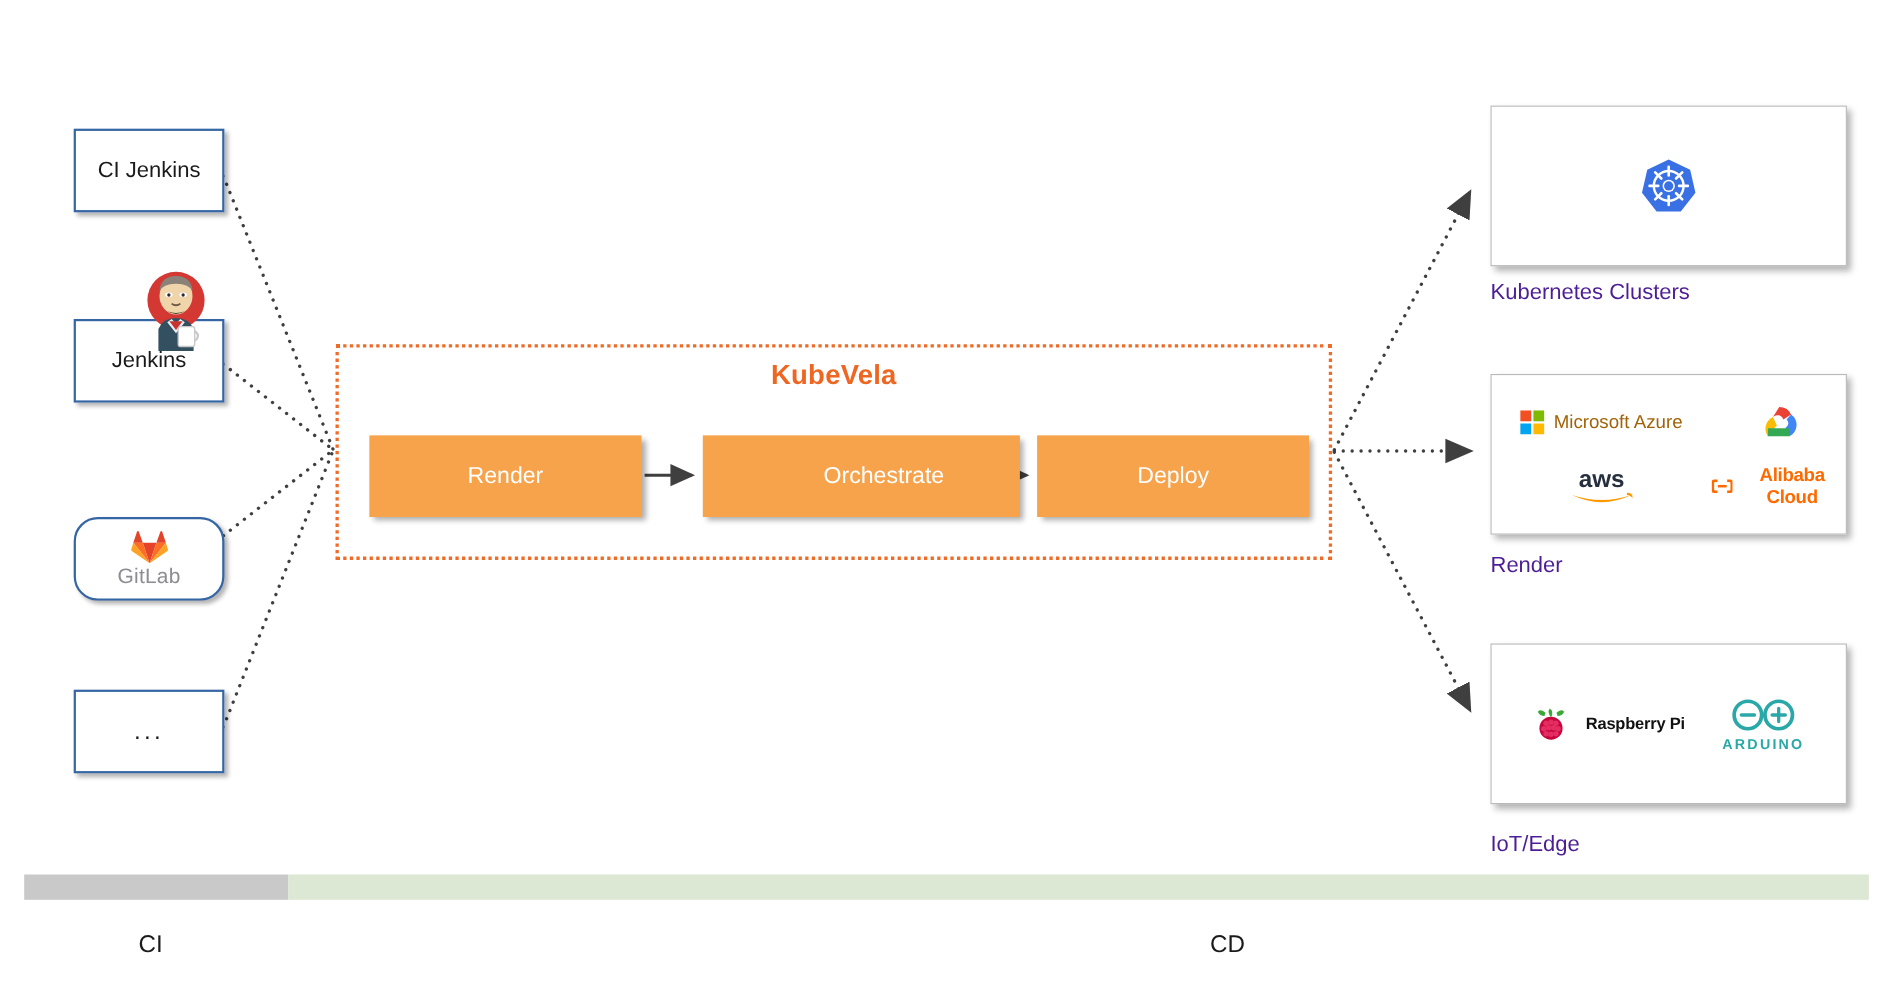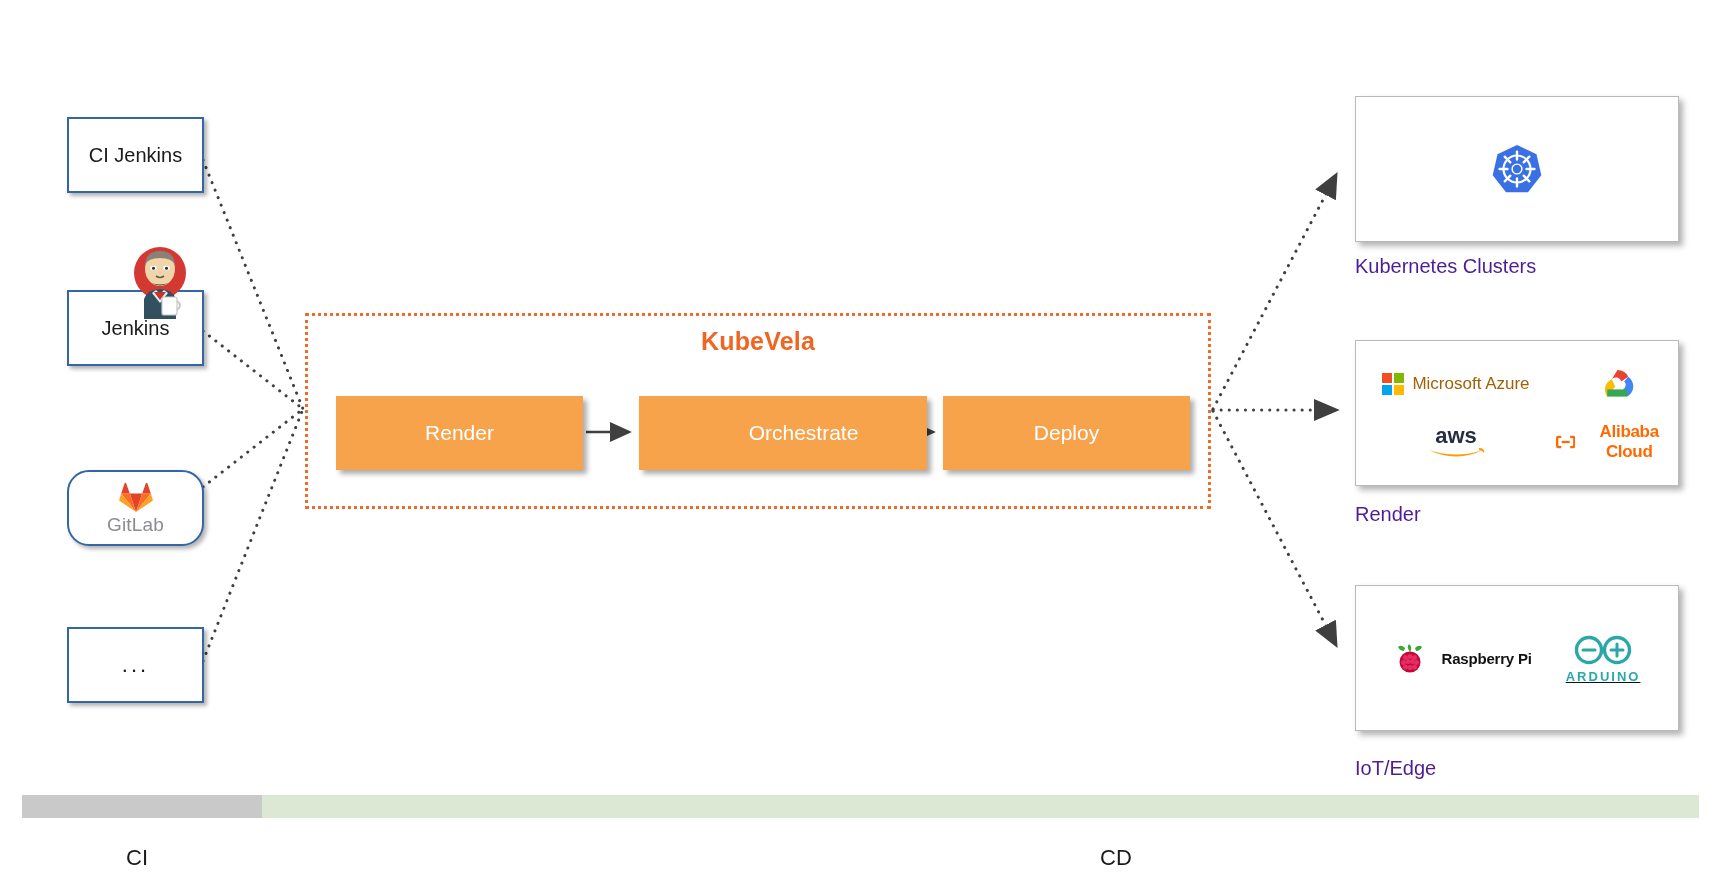--- a/index.html
+++ b/index.html
@@ -56,21 +56,21 @@
               grid-template-rows:58px 58px;align-items:center;justify-items:center;}
   .az-lockup{display:flex;align-items:center;gap:8px;}
   .az-word{font-size:17px;color:#a16207;}
   .ali-lockup{display:flex;align-items:center;gap:5px;}
   .ali-word{font-size:17px;color:#ff6a00;font-weight:bold;letter-spacing:-.3px;text-align:center;}
   .aws-wrap{display:flex;flex-direction:column;align-items:center;}
 
   .iot-grid{display:flex;align-items:center;gap:34px;}
   .rpi-lockup{display:flex;align-items:center;gap:16px;}
   .rpi-word{font-size:15px;font-weight:bold;color:#111;letter-spacing:-.2px;}
-  .ard-wrap{display:flex;flex-direction:column;align-items:center;gap:2px;text-decoration:underline;}
+  .ard-wrap{display:flex;flex-direction:column;align-items:center;gap:2px;}
   .ard-word{font-size:13px;font-weight:bold;color:#2aa8a8;letter-spacing:2px;}
 
   
   .bar{position:absolute;height:23px;top:795px;z-index:4;}
   .bar.ci{left:22px;width:240px;background:#c9c9c9;}
   .bar.cd{left:262px;width:1437px;background:#dce8d4;}
   .barlabel{position:absolute;font-size:22px;color:#1a1a1a;z-index:4;}
   .barlabel.ci{left:126px;top:845px;}
   .barlabel.cd{left:1100px;top:845px;}
 

